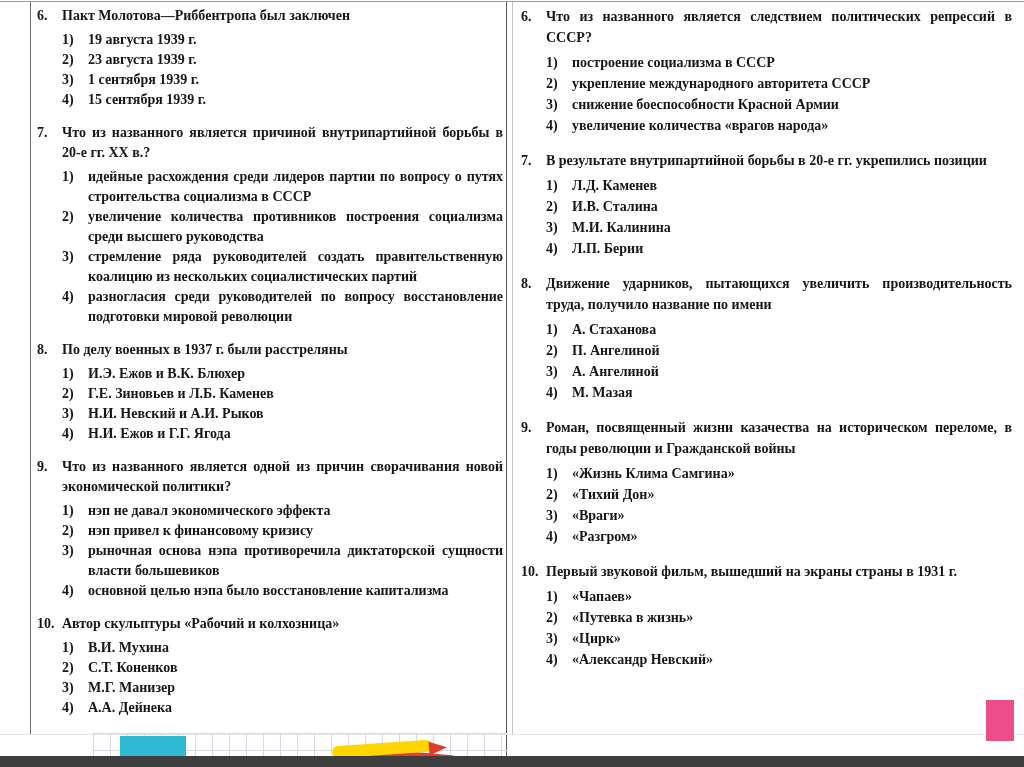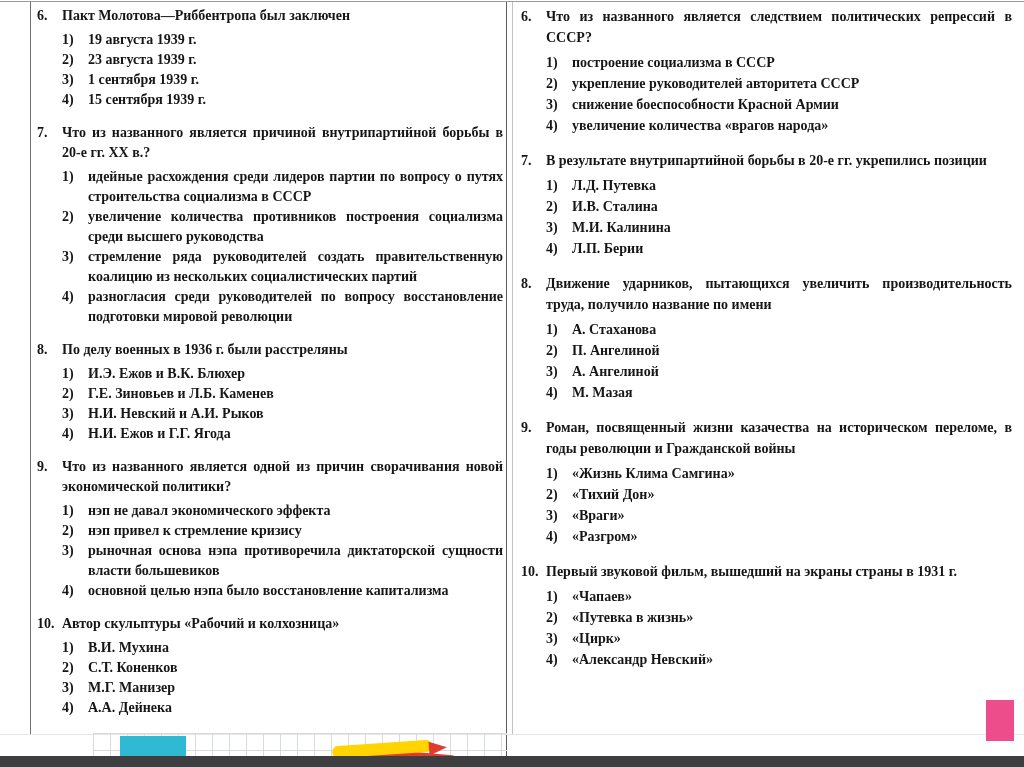--- a/index.html
+++ b/index.html
@@ -112,21 +112,21 @@
         <div class="opt">
           <span class="opt-n">4)</span>
           <p class="opt-t">разногласия среди руководителей по вопросу восстановление подготовки мировой революции</p>
         </div>
       </div>
     </section>
 
     <section class="q">
       <div class="q-head">
         <span class="q-num">8.</span>
-        <p class="q-text">По делу военных в 1936 г. были расстреляны</p>
+        <p class="q-text">По делу военных в 1937 г. были расстреляны</p>
       </div>
       <div class="opts">
         <div class="opt">
           <span class="opt-n">1)</span>
           <p class="opt-t">И.Э. Ежов и В.К. Блюхер</p>
         </div>
         <div class="opt">
           <span class="opt-n">2)</span>
           <p class="opt-t">Г.Е. Зиновьев и Л.Б. Каменев</p>
         </div>
@@ -146,21 +146,21 @@
         <span class="q-num">9.</span>
         <p class="q-text">Что из названного является одной из причин сворачивания новой экономической политики?</p>
       </div>
       <div class="opts">
         <div class="opt">
           <span class="opt-n">1)</span>
           <p class="opt-t">нэп не давал экономического эффекта</p>
         </div>
         <div class="opt">
           <span class="opt-n">2)</span>
-          <p class="opt-t">нэп привел к стремление кризису</p>
+          <p class="opt-t">нэп привел к финансовому кризису</p>
         </div>
         <div class="opt">
           <span class="opt-n">3)</span>
           <p class="opt-t">рыночная основа нэпа противоречила диктаторской сущности власти большевиков</p>
         </div>
         <div class="opt">
           <span class="opt-n">4)</span>
           <p class="opt-t">основной целью нэпа было восстановление капитализма</p>
         </div>
       </div>
@@ -200,42 +200,42 @@
         <span class="q-num">6.</span>
         <p class="q-text">Что из названного является следствием политических репрессий в СССР?</p>
       </div>
       <div class="opts">
         <div class="opt">
           <span class="opt-n">1)</span>
           <p class="opt-t">построение социализма в СССР</p>
         </div>
         <div class="opt">
           <span class="opt-n">2)</span>
-          <p class="opt-t">укрепление руководителей авторитета СССР</p>
+          <p class="opt-t">укрепление международного авторитета СССР</p>
         </div>
         <div class="opt">
           <span class="opt-n">3)</span>
           <p class="opt-t">снижение боеспособности Красной Армии</p>
         </div>
         <div class="opt">
           <span class="opt-n">4)</span>
           <p class="opt-t">увеличение количества «врагов народа»</p>
         </div>
       </div>
     </section>
 
     <section class="q">
       <div class="q-head">
         <span class="q-num">7.</span>
         <p class="q-text">В результате внутрипартийной борьбы в 20-е гг. укрепились позиции</p>
       </div>
       <div class="opts">
         <div class="opt">
           <span class="opt-n">1)</span>
-          <p class="opt-t">Л.Д. Путевка</p>
+          <p class="opt-t">Л.Д. Каменев</p>
         </div>
         <div class="opt">
           <span class="opt-n">2)</span>
           <p class="opt-t">И.В. Сталина</p>
         </div>
         <div class="opt">
           <span class="opt-n">3)</span>
           <p class="opt-t">М.И. Калинина</p>
         </div>
         <div class="opt">

